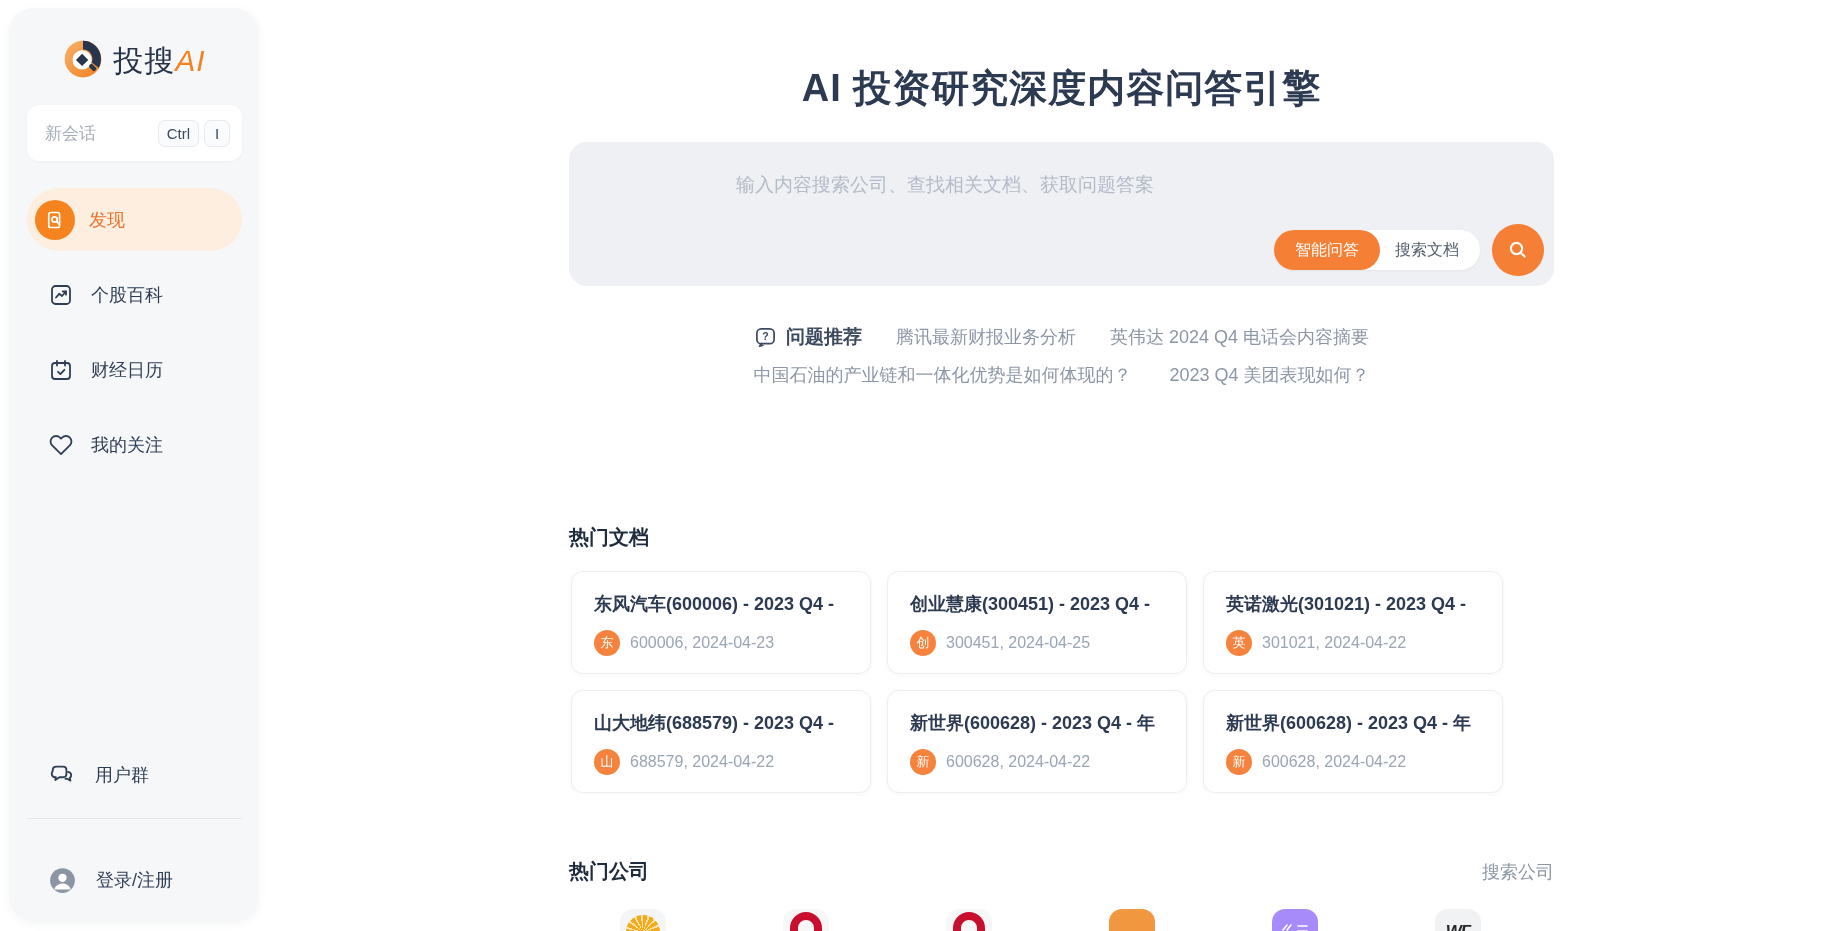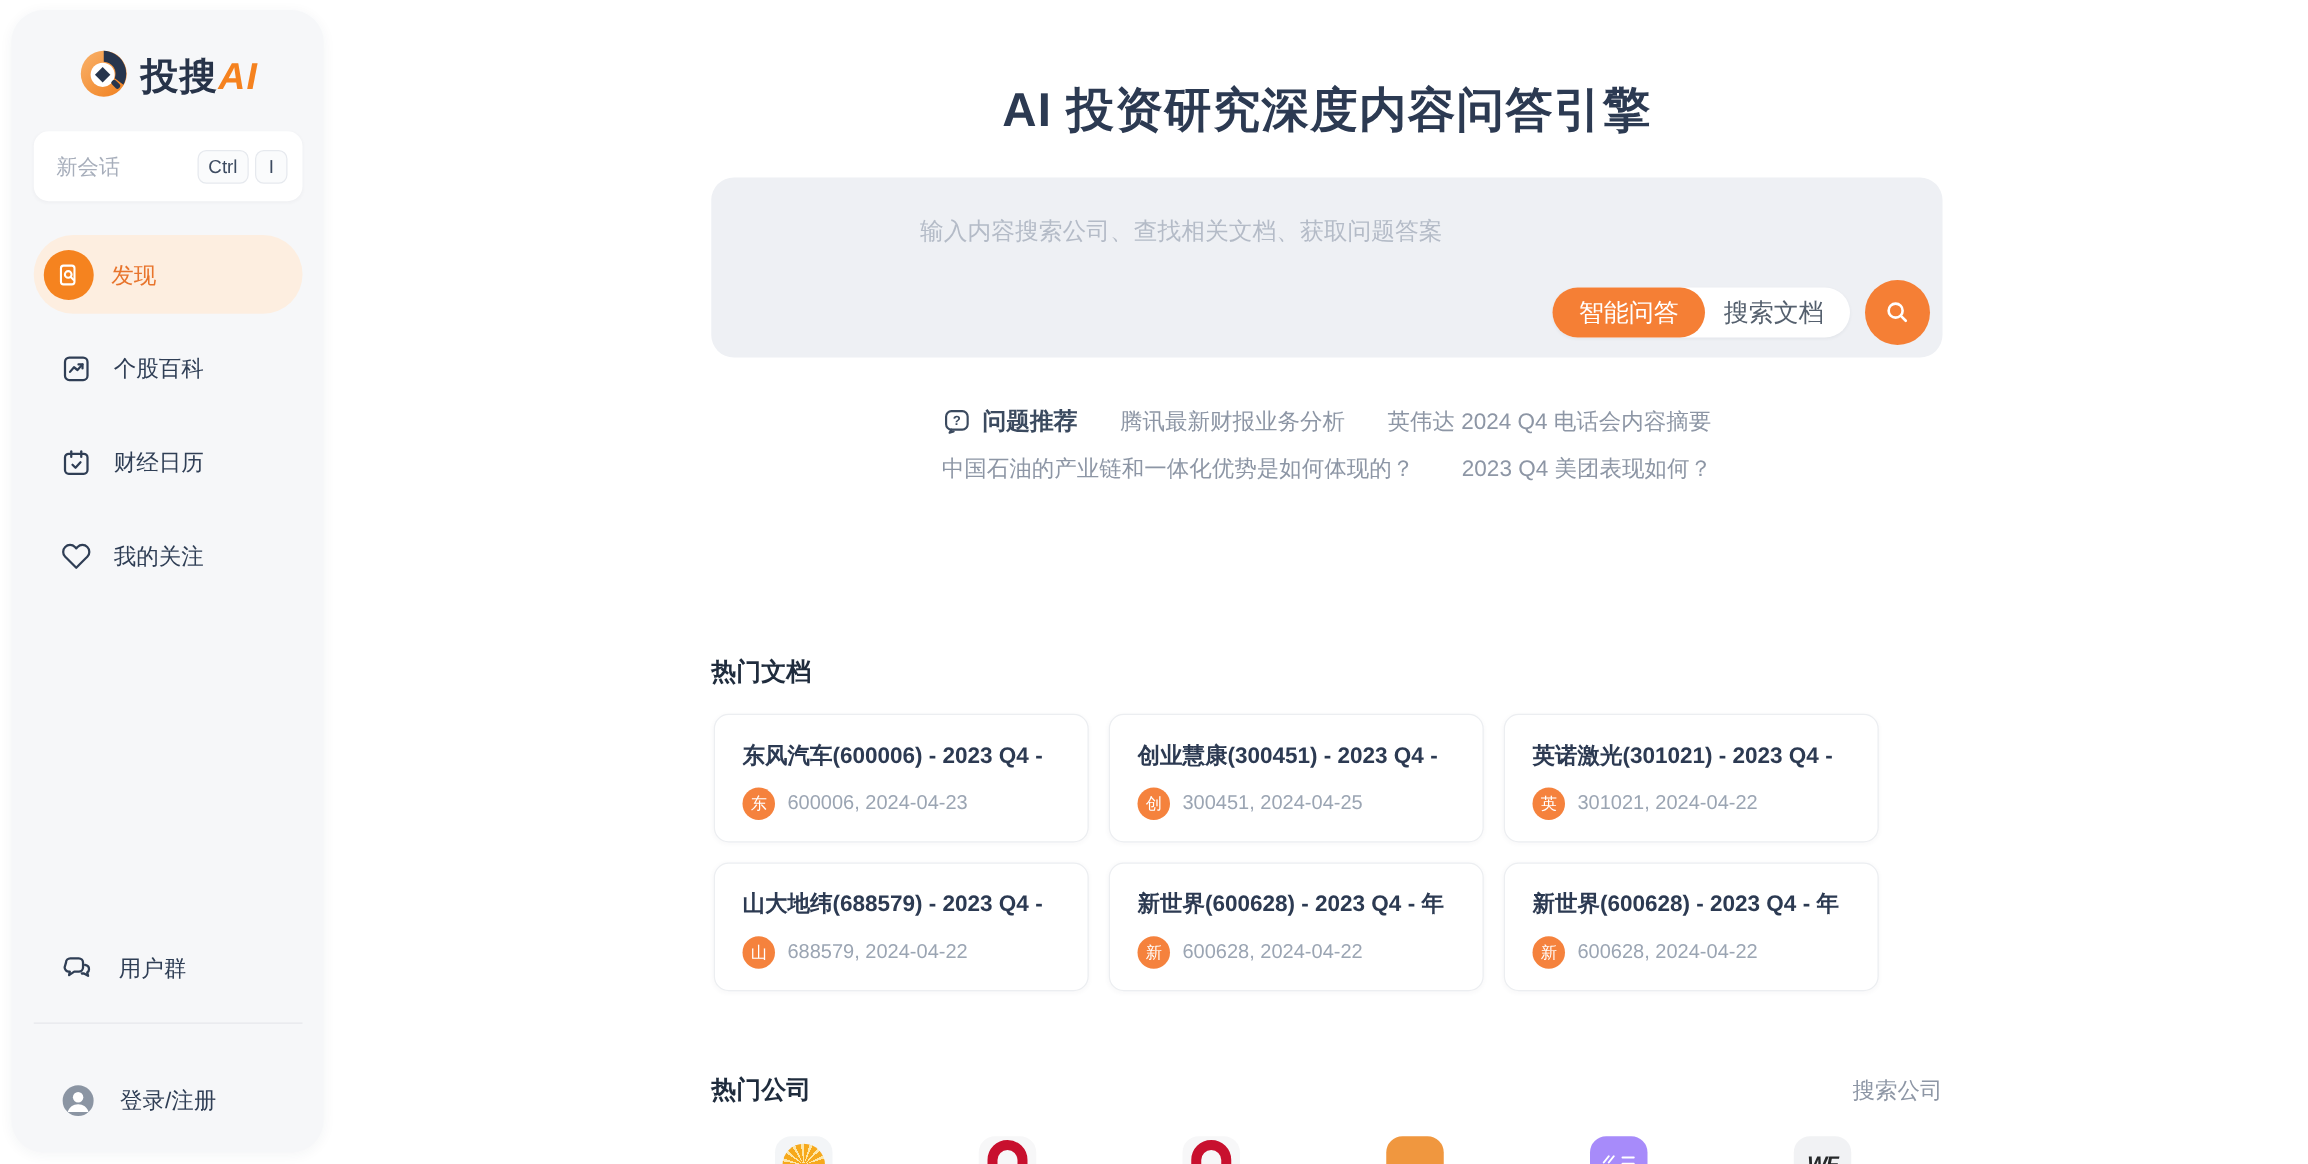--- a/index.html
+++ b/index.html
@@ -3,21 +3,21 @@
 <meta charset="utf-8">
 <style>
   * { margin:0; padding:0; box-sizing:border-box; }
   html,body { width:1846px; height:931px; overflow:hidden; background:#ffffff;
     font-family:"Liberation Sans","DejaVu Sans",sans-serif; }
 
   
   .sidebar { position:absolute; left:9px; top:8px; width:250px; height:914px;
     background:#f6f7f9; border-radius:26px; box-shadow:0 2px 10px rgba(40,50,70,.05); }
   .logo-row { display:flex; align-items:center; justify-content:center; gap:9px; margin-top:30px; }
-  .logo-text { font-size:30px; font-weight:bold; color:#273349; letter-spacing:1px; }
+  .logo-text { font-size:30px; font-weight:normal; color:#273349; letter-spacing:1px; }
   .logo-text .ai { color:#f5821f; font-style:italic; }
   .new-session { position:absolute; left:18px; top:97px; width:215px; height:56px;
     background:#ffffff; border-radius:12px; display:flex; align-items:center;
     padding:0 12px 0 18px; cursor:pointer; box-shadow:0 1px 3px rgba(40,50,70,.04); }
   .new-session-label { color:#a7aebb; font-size:17px; flex:1; }
   .kbd { display:inline-block; border:1px solid #e6e9ee; background:#fafbfc; color:#3c4a60;
     border-radius:7px; font-size:15px; padding:4px 8px; margin-left:5px; min-width:26px; text-align:center; }
   .nav { position:absolute; left:18px; top:180px; width:215px; }
   .nav-item { height:63px; display:flex; align-items:center; gap:18px; padding-left:22px;
     border-radius:999px; margin-bottom:12px; cursor:pointer; color:#2f3e55; font-size:18px; }
@@ -37,21 +37,21 @@
   .search-card { position:absolute; left:0; top:142px; width:985px; height:144px;
     background:#eef0f4; border-radius:18px; }
   .search-input { position:absolute; left:26px; top:30px; width:700px; height:70px;
     background:transparent; border:none; outline:none; resize:none; font-size:19px;
     color:#4a5568; font-family:Liberation Sans, sans-serif;text-align:center; }
   .search-input::placeholder { color:#b4bbc7; }
   .search-controls { position:absolute; right:10px; bottom:10px; display:flex; align-items:center; }
   .mode-toggle { background:#ffffff; border-radius:999px; height:40px; display:flex;
     align-items:center; padding:3px; box-shadow:0 1px 3px rgba(40,50,70,.06); }
   .mode-btn { border:none; background:transparent; height:34px; padding:0 18px; border-radius:999px;
-    font-size:20px; color:#55606e; cursor:pointer; font-family:inherit; }
+    font-size:16px; color:#55606e; cursor:pointer; font-family:inherit; }
   .mode-btn.active { background:#f57f35; color:#ffffff; height:40px; margin:-3px; padding:0 21px; }
   .search-go { width:52px; height:52px; border-radius:50%; background:#f57f35; border:none;
     margin-left:12px; display:flex; align-items:center; justify-content:center; cursor:pointer; }
 
   .suggest { position:absolute; left:0; width:985px; display:flex; justify-content:center;
     align-items:center; gap:34px; }
   .suggest-label { display:flex; align-items:center; gap:9px; color:#3b4a5f; font-size:19px;
     font-weight:bold; }
   .suggest a { color:#8d96a5; font-size:18px; text-decoration:none; cursor:pointer; }
 

